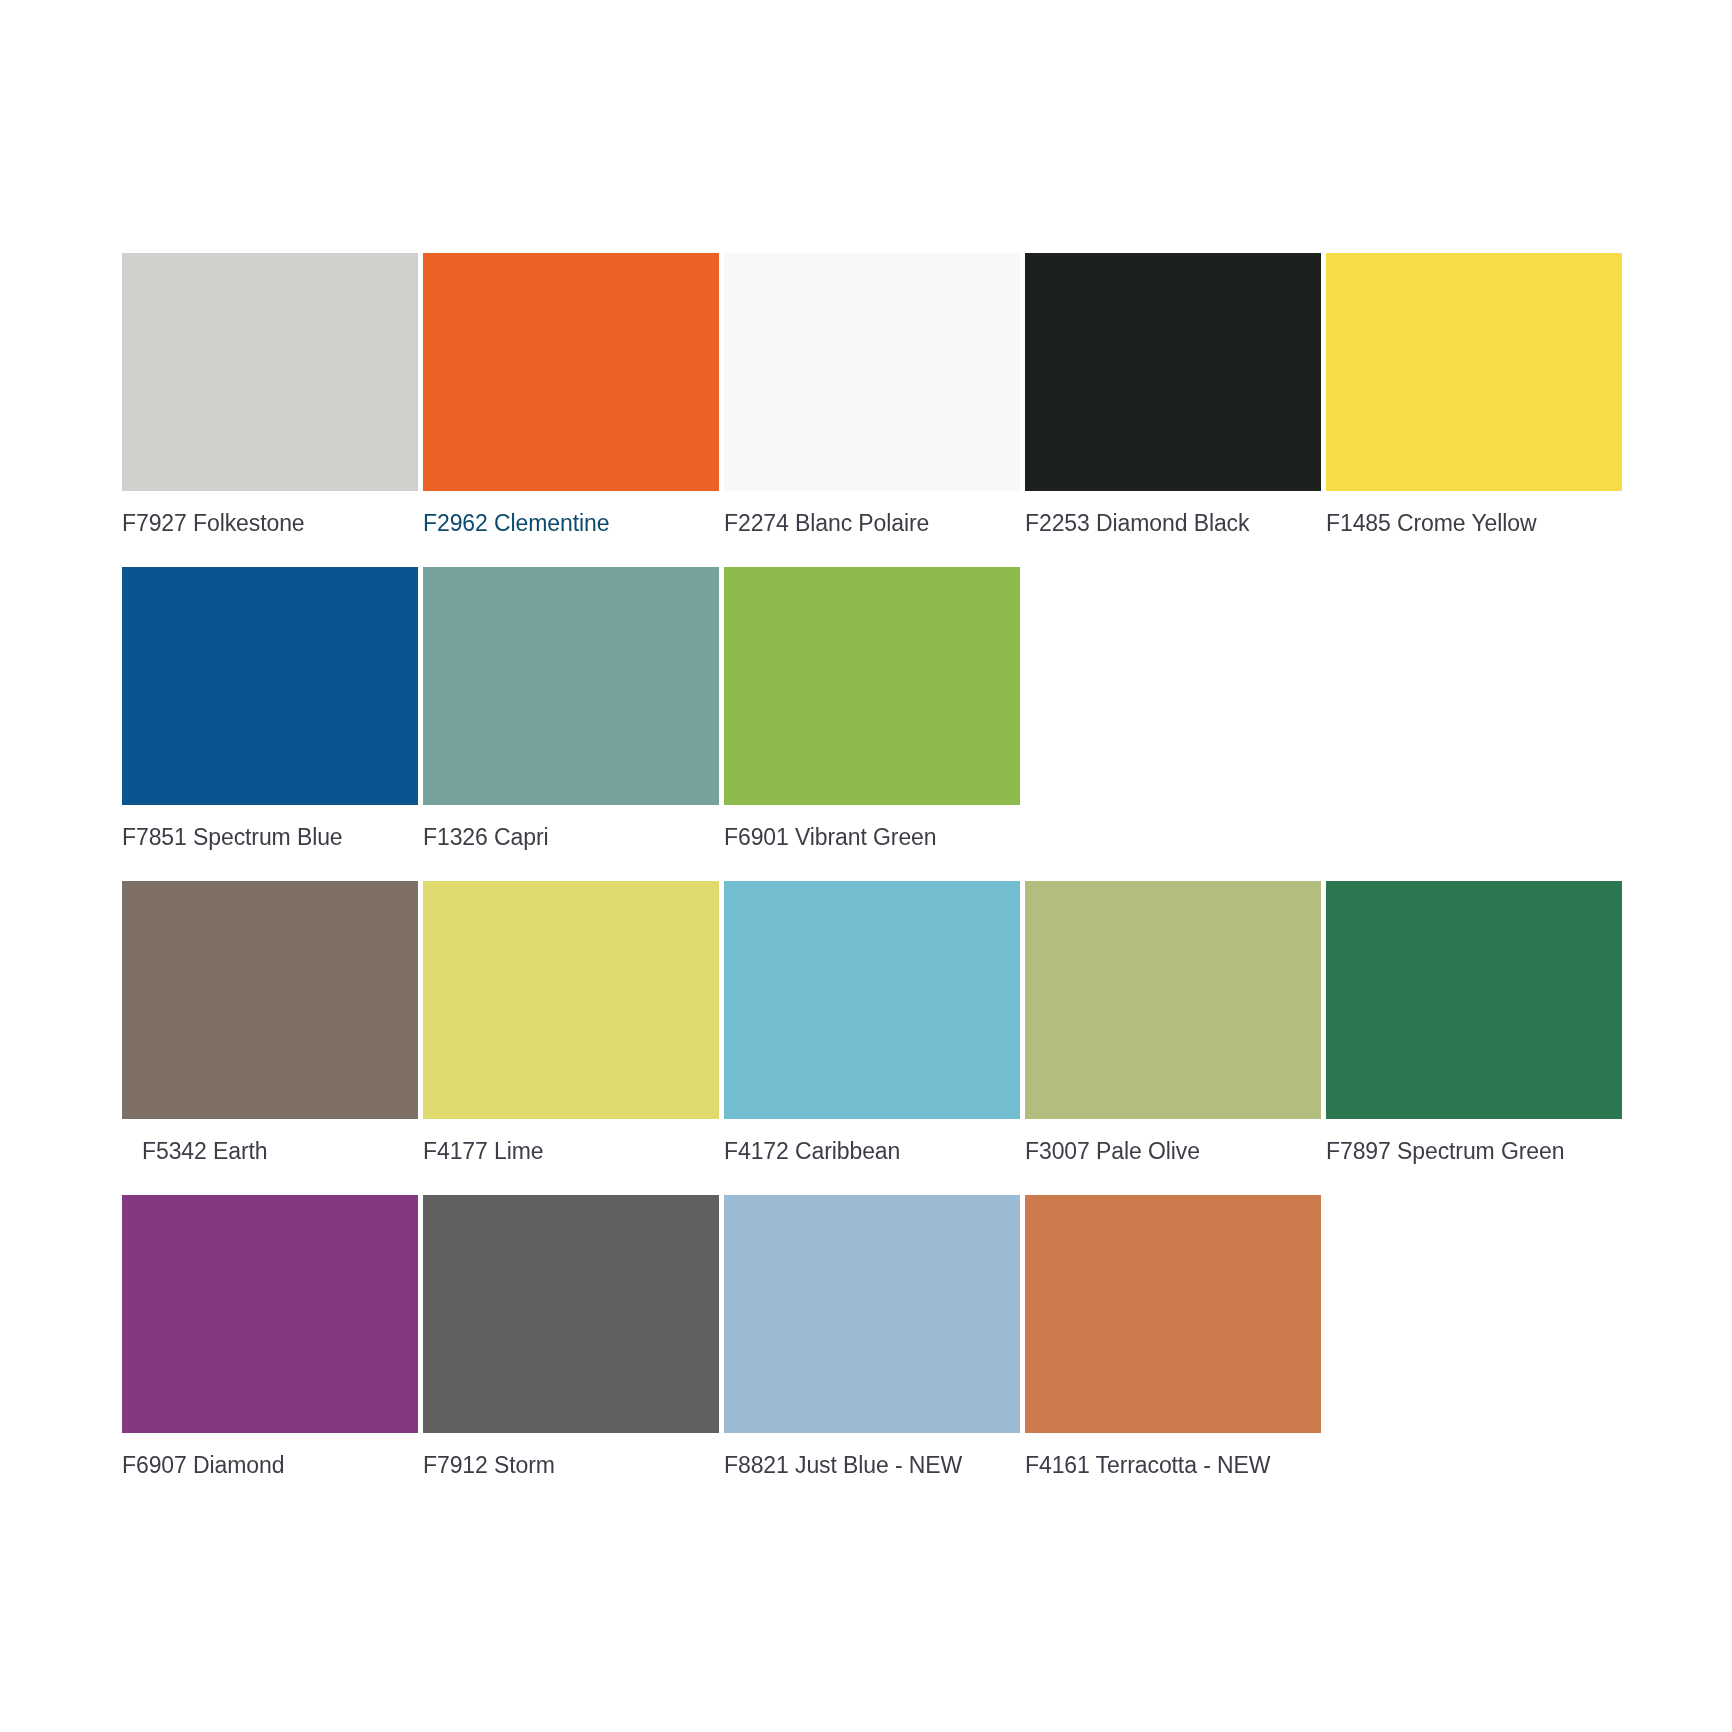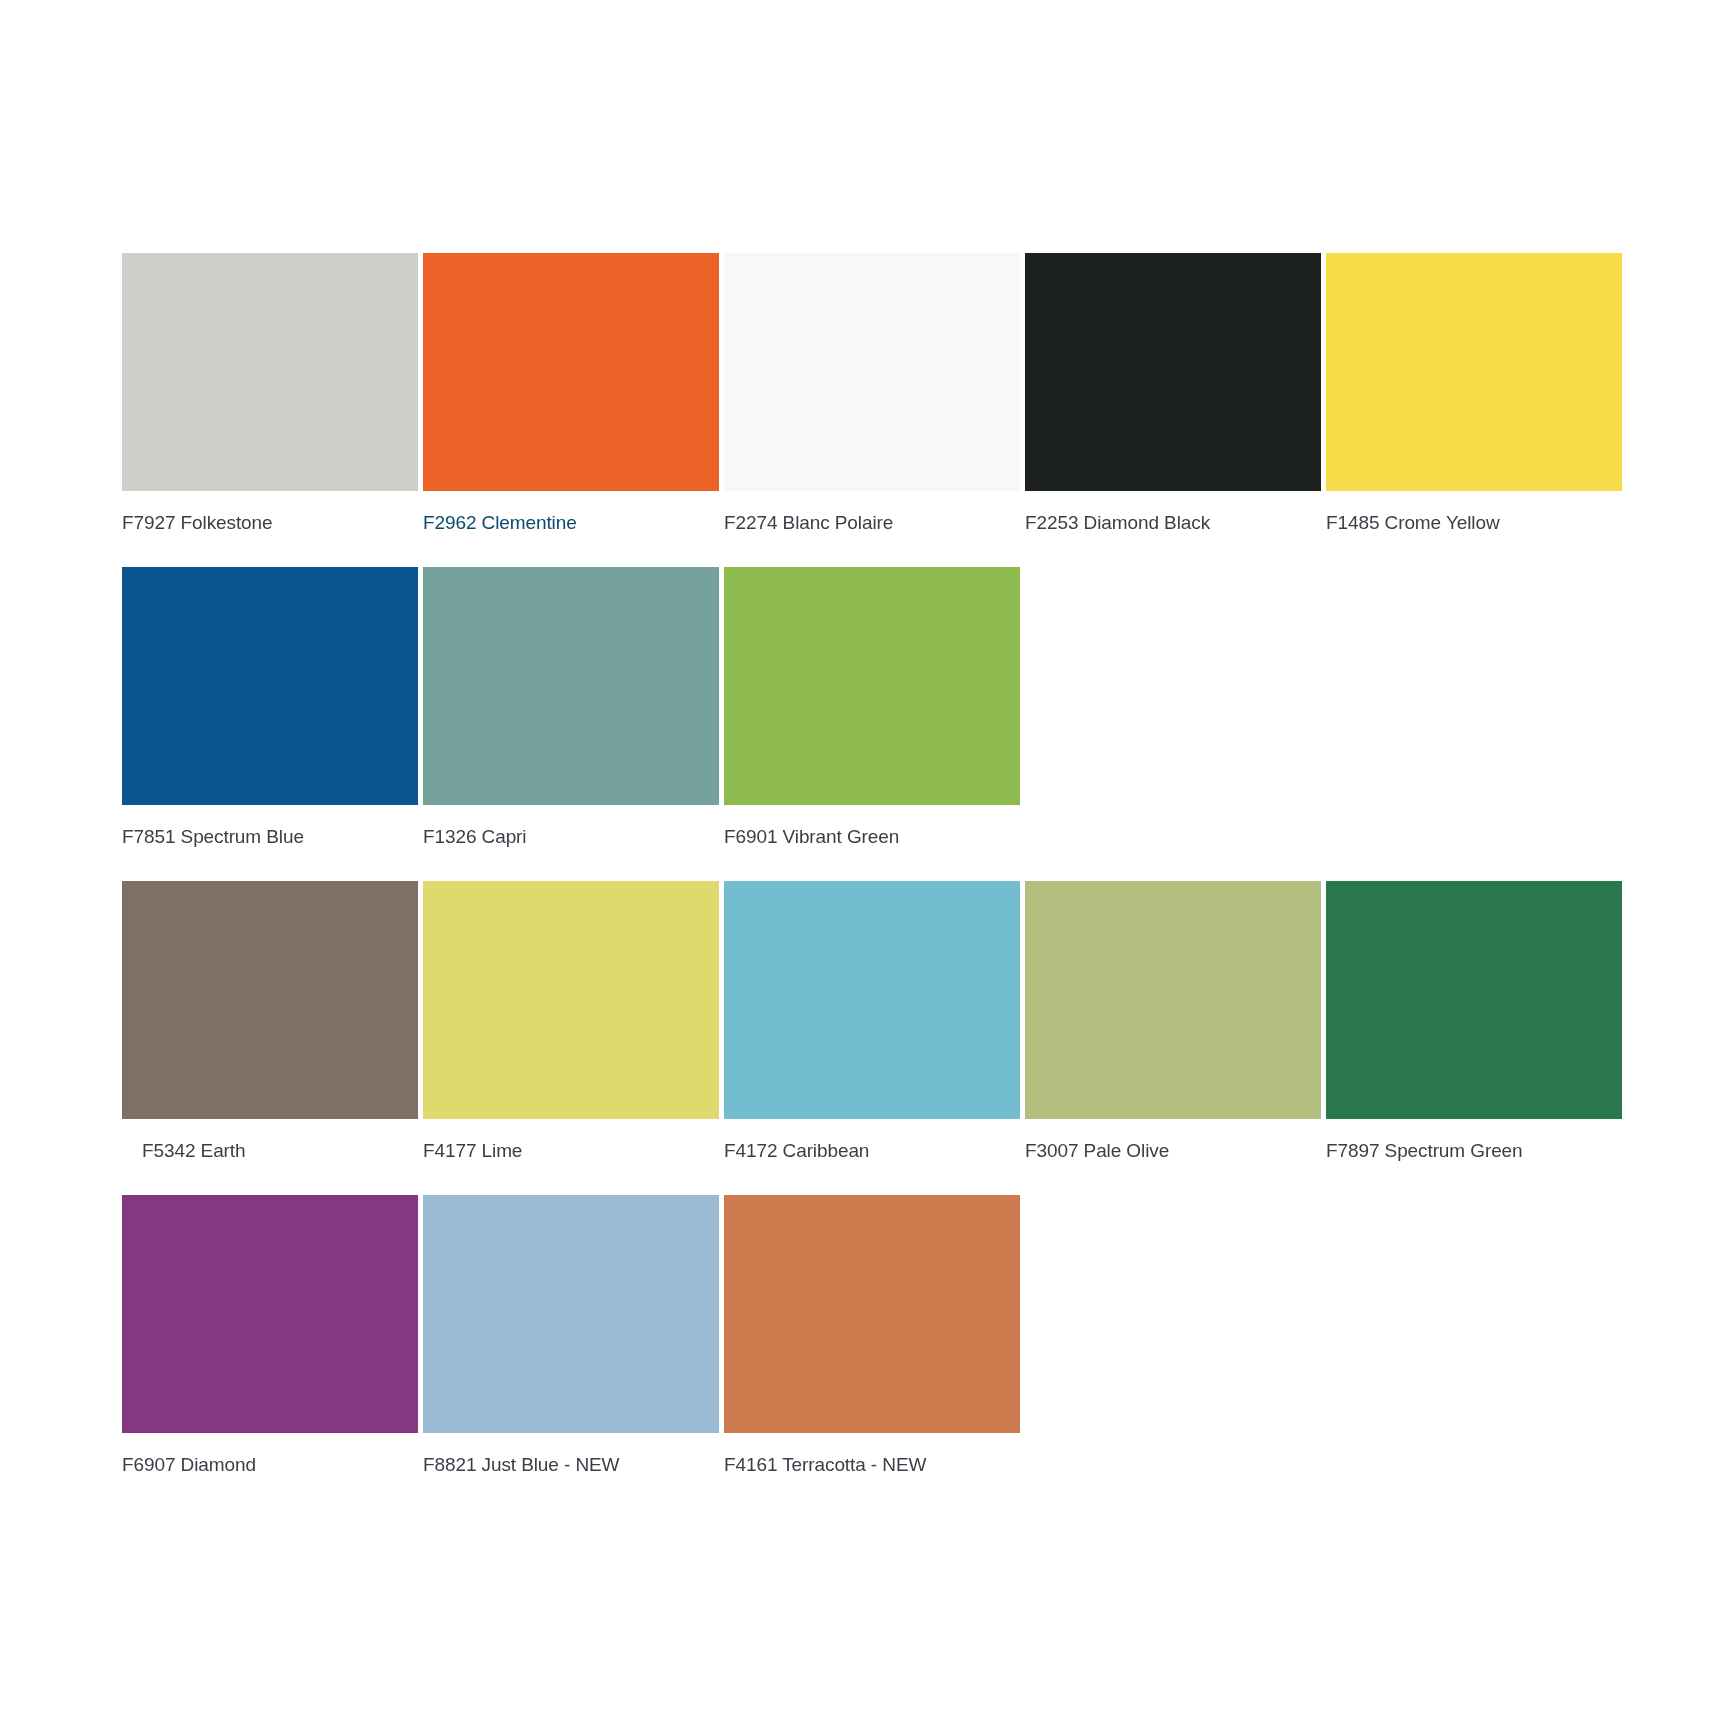--- a/index.html
+++ b/index.html
@@ -47,21 +47,21 @@
 
   .swatch-chip {
     width: 296px;
     height: 238px;
     display: block;
   }
 
   .swatch-label {
     margin-top: 17px;
     font-family: "Liberation Sans", sans-serif;
-    font-size: 19px;
+    font-size: 23px;
     line-height: 30px;
     letter-spacing: -0.1px;
     color: #3d3d47;
     white-space: nowrap;
   }
 </style>
 </head>
 <body>
 
 <div class="sheet" style="background-color: rgb(255, 255, 255);">
@@ -127,20 +127,24 @@
         <span class="swatch-label" style="color: rgb(61, 61, 71);">F7897 Spectrum Green</span>
       </div>
     </div>
 
     <div class="palette-row">
       <div class="swatch-cell">
         <span class="swatch-chip" style="background-color: rgb(131, 56, 130);"></span>
         <span class="swatch-label" style="color: rgb(61, 61, 71);">F6907 Diamond</span>
       </div>
       <div class="swatch-cell">
+        <span class="swatch-chip" style="background-color: rgb(97, 97, 97);"></span>
+        <span class="swatch-label" style="color: rgb(61, 61, 71);">F7912 Storm</span>
+      </div>
+      <div class="swatch-cell">
         <span class="swatch-chip" style="background-color: rgb(155, 187, 212);"></span>
         <span class="swatch-label" style="color: rgb(61, 61, 71);">F8821 Just Blue - NEW</span>
       </div>
       <div class="swatch-cell">
         <span class="swatch-chip" style="background-color: rgb(204, 122, 78);"></span>
         <span class="swatch-label" style="color: rgb(61, 61, 71);">F4161 Terracotta - NEW</span>
       </div>
     </div>
 
   </div>

